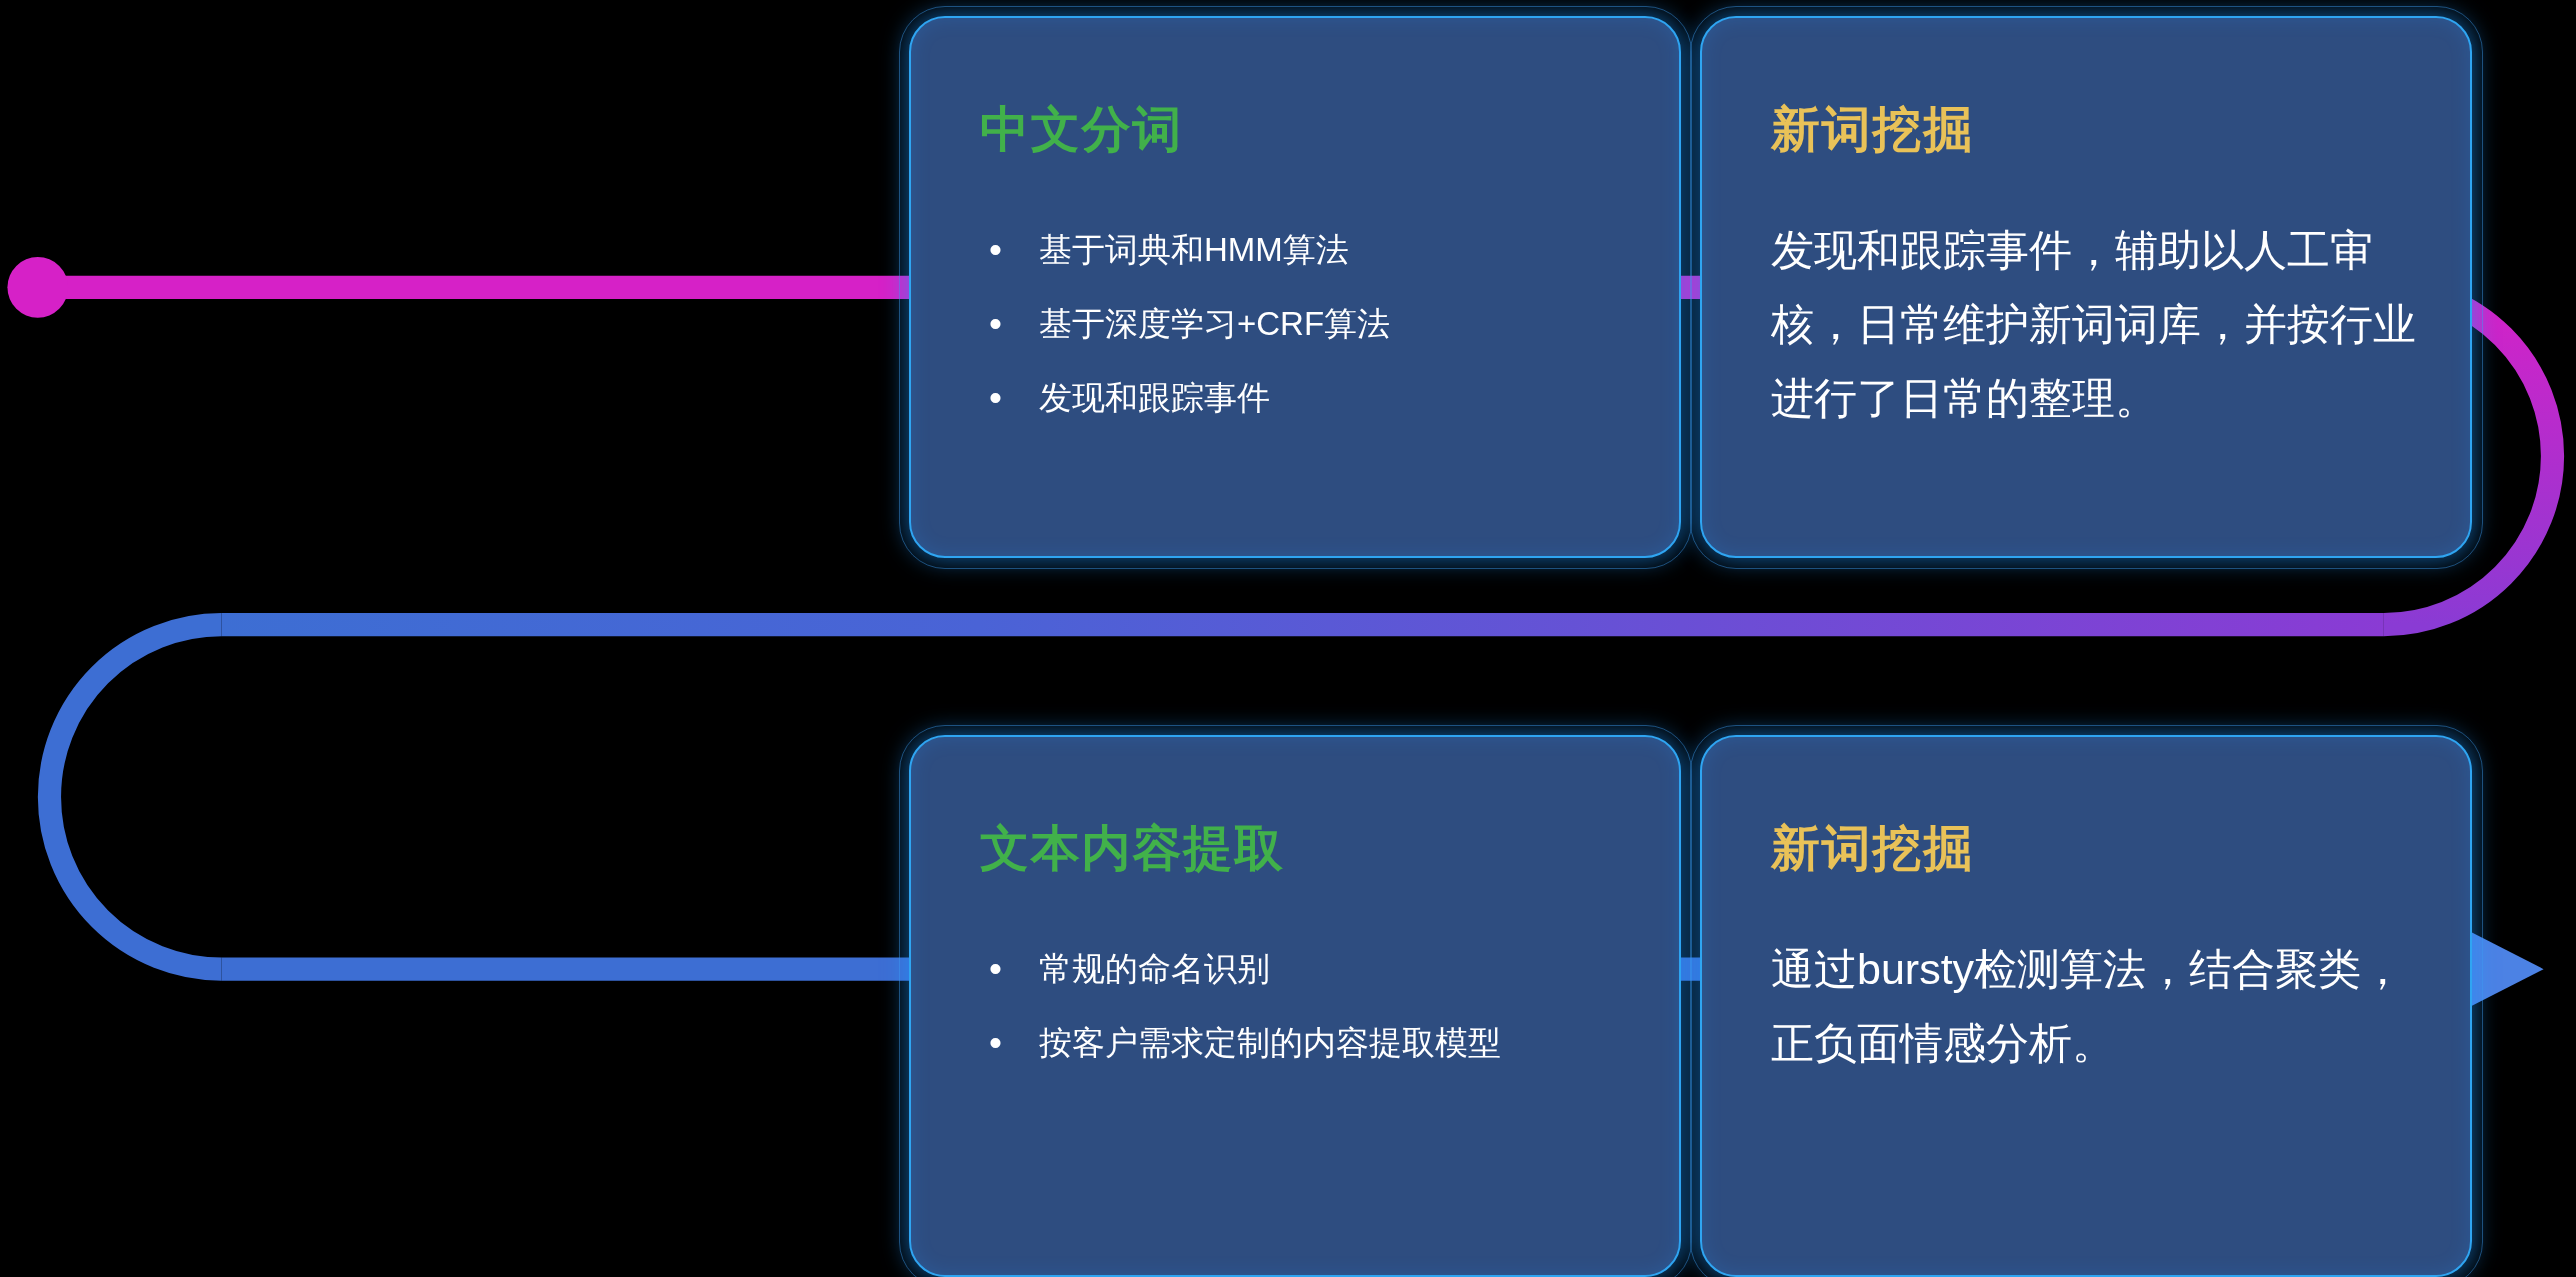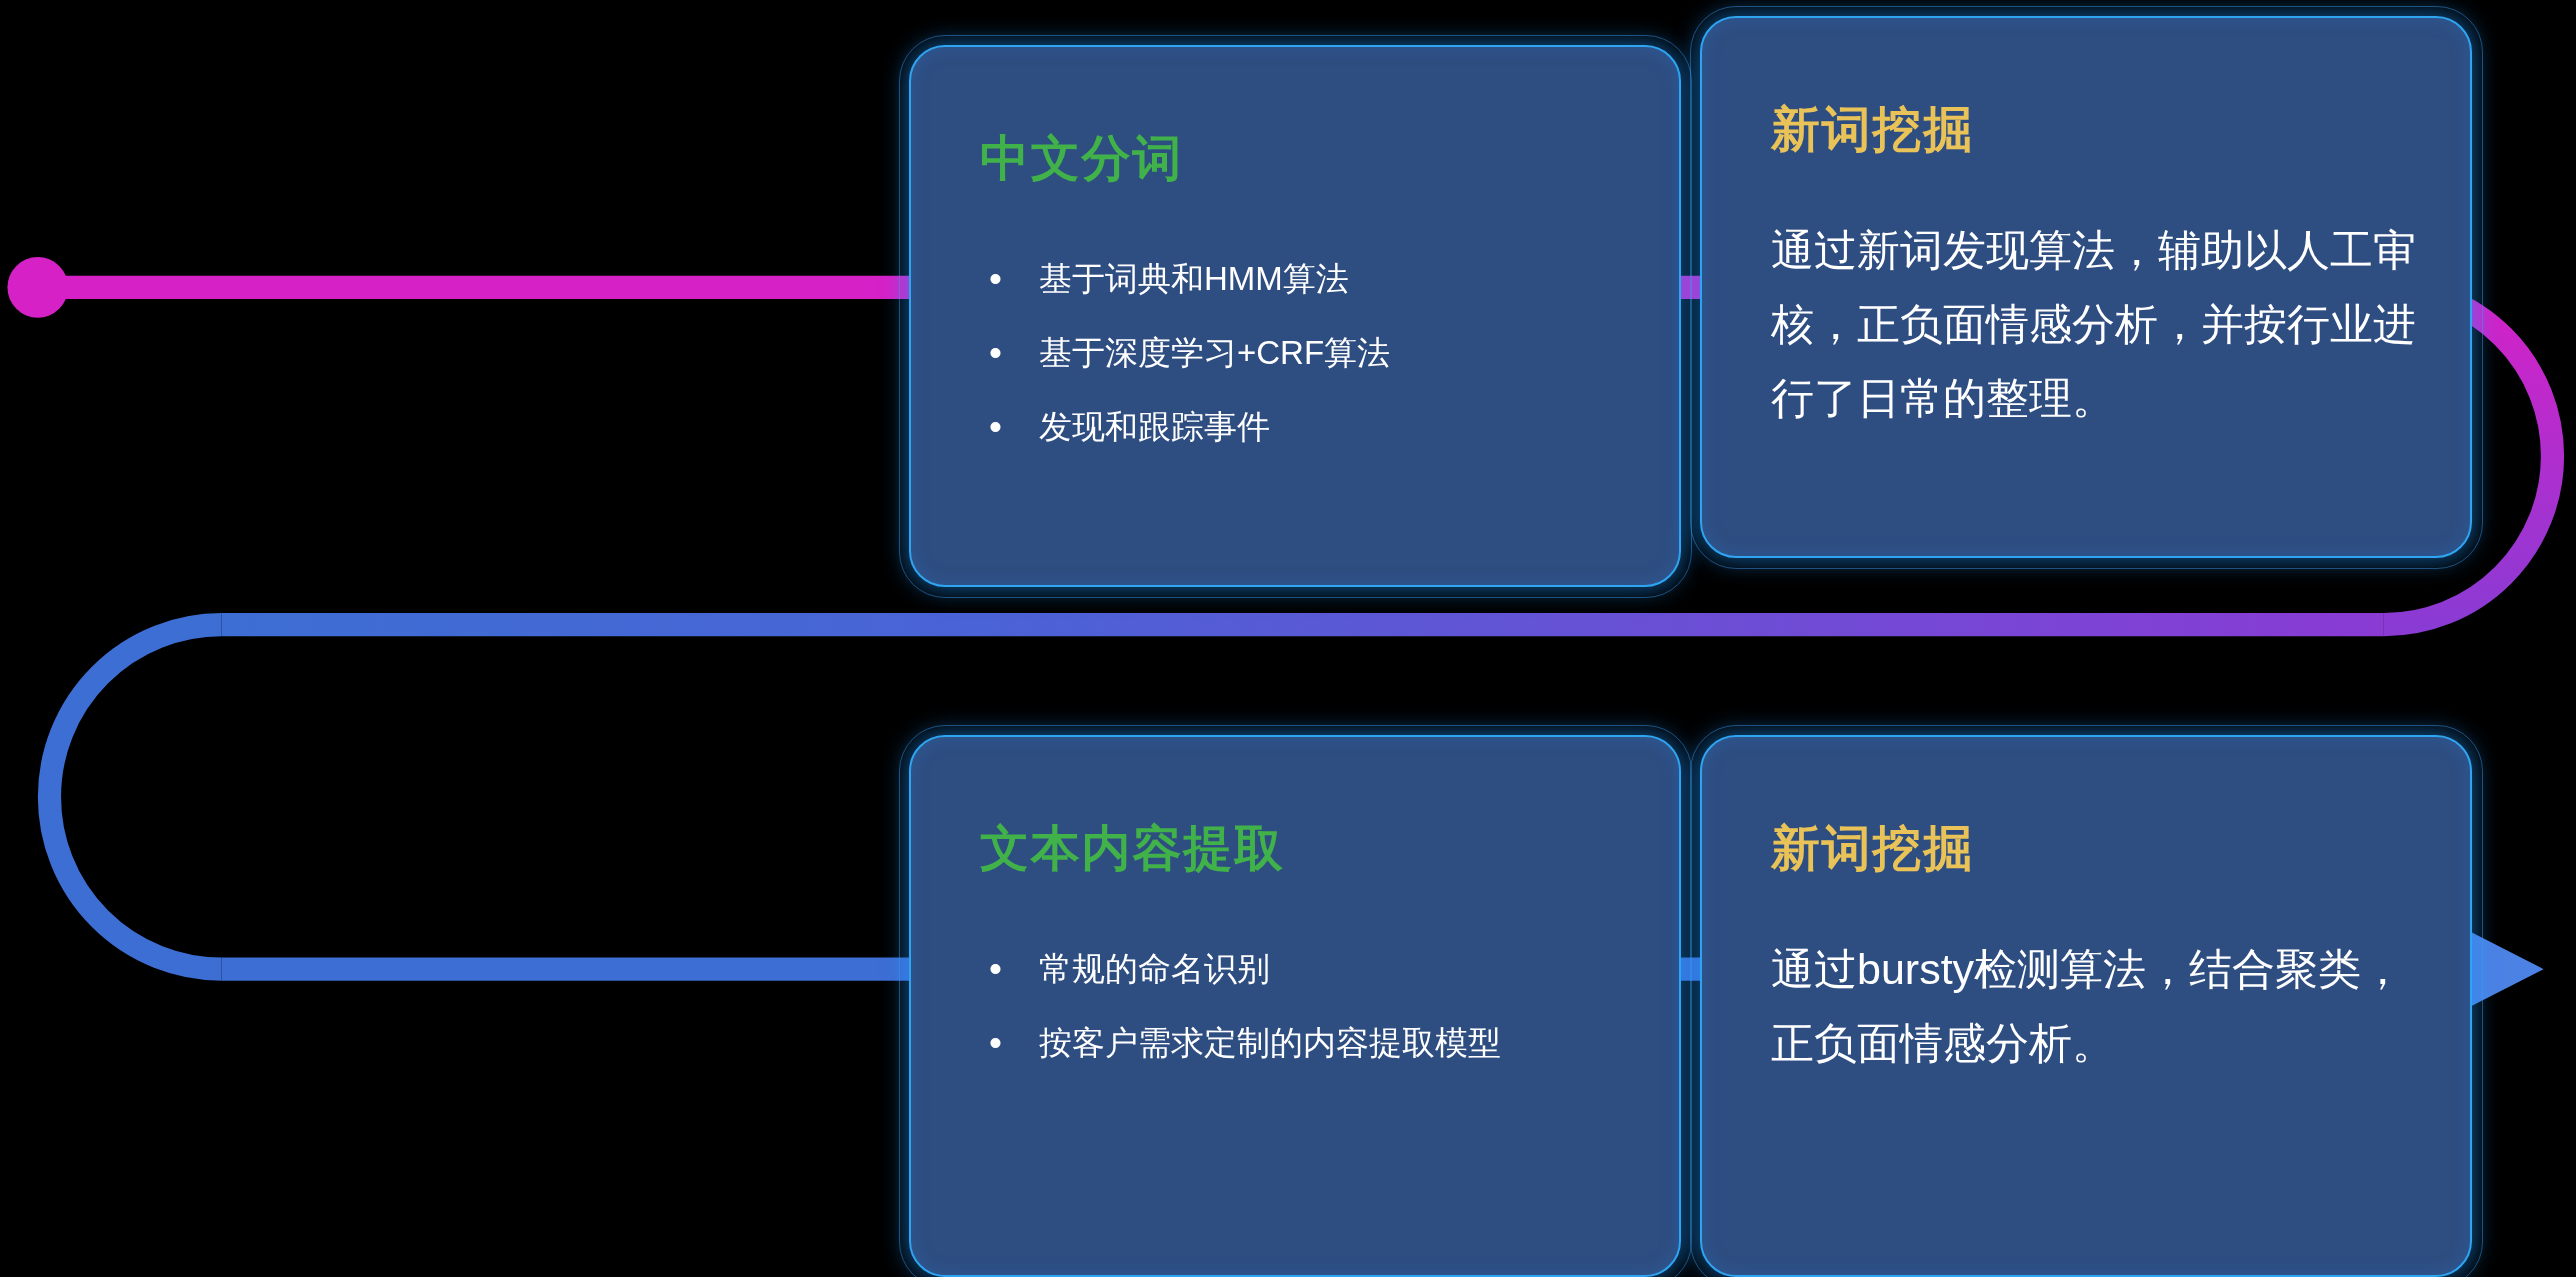--- a/index.html
+++ b/index.html
@@ -39,21 +39,21 @@
   }
   .card::before {
     content: "";
     position: absolute;
     inset: -12.5px;
     border: 1.8px solid rgba(60,155,240,0.45);
     border-radius: 46px;
     pointer-events: none;
   }
   #card-0 { left: 112px;  top: 16px; }
-  #card-1 { left: 909px; top: 16px; margin-top: 29px; }
+  #card-1 { left: 909px; top: 16px; }
   #card-2 { left: 1700px; top: 16px; }
   #card-3 { left: 112px;  top: 735px; }
   #card-4 { left: 909px; top: 735px; }
   #card-5 { left: 1700px; top: 735px; }
 
   .card-title {
     margin: 0 0 52px 0;
     font-size: 49px;
     line-height: 64px;
     font-weight: bold;
@@ -129,21 +129,21 @@
     <h2 class="card-title green">中文分词</h2>
     <ul class="card-bullets">
         <li>基于词典和HMM算法</li>
         <li>基于深度学习+CRF算法</li>
         <li>发现和跟踪事件</li>
       </ul>
   </div>
 
   <div class="card" id="card-2">
     <h2 class="card-title yellow">新词挖掘</h2>
-    <p class="card-body">通过新词发现算法，辅助以人工审核，正负面情感分析，并按行业进行了日常的整理。</p>
+    <p class="card-body">发现和跟踪事件，辅助以人工审核，日常维护新词词库，并按行业进行了日常的整理。</p>
   </div>
 
 
   <div class="card" id="card-4">
     <h2 class="card-title green">文本内容提取</h2>
     <ul class="card-bullets">
         <li>常规的命名识别</li>
         <li>按客户需求定制的内容提取模型</li>
       </ul>
   </div>

